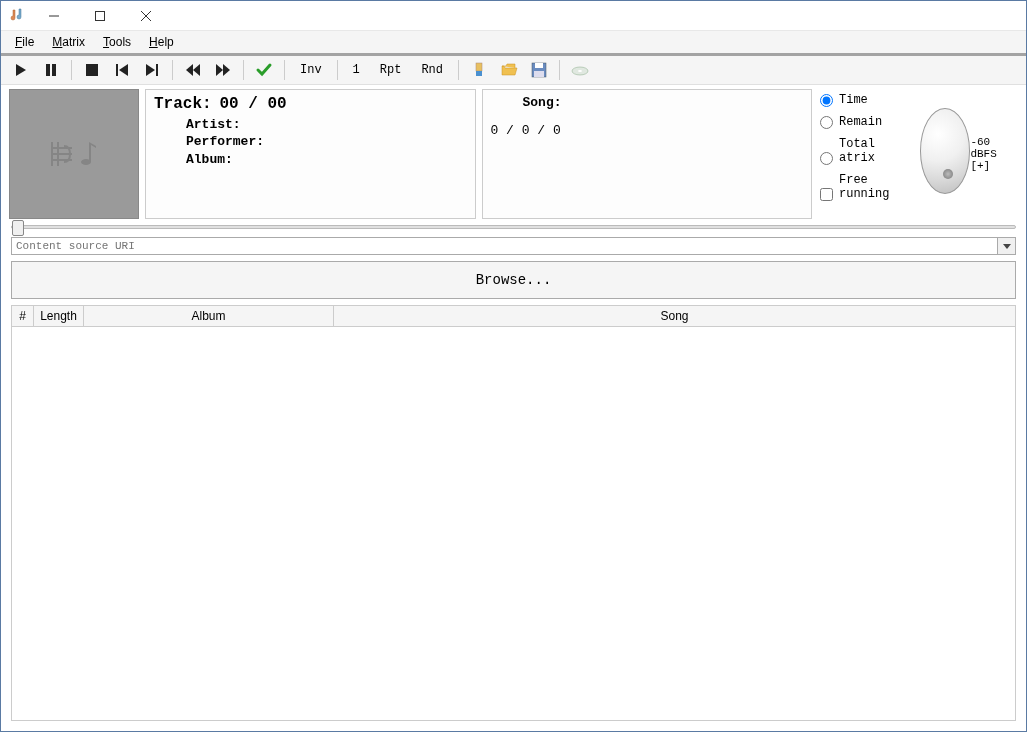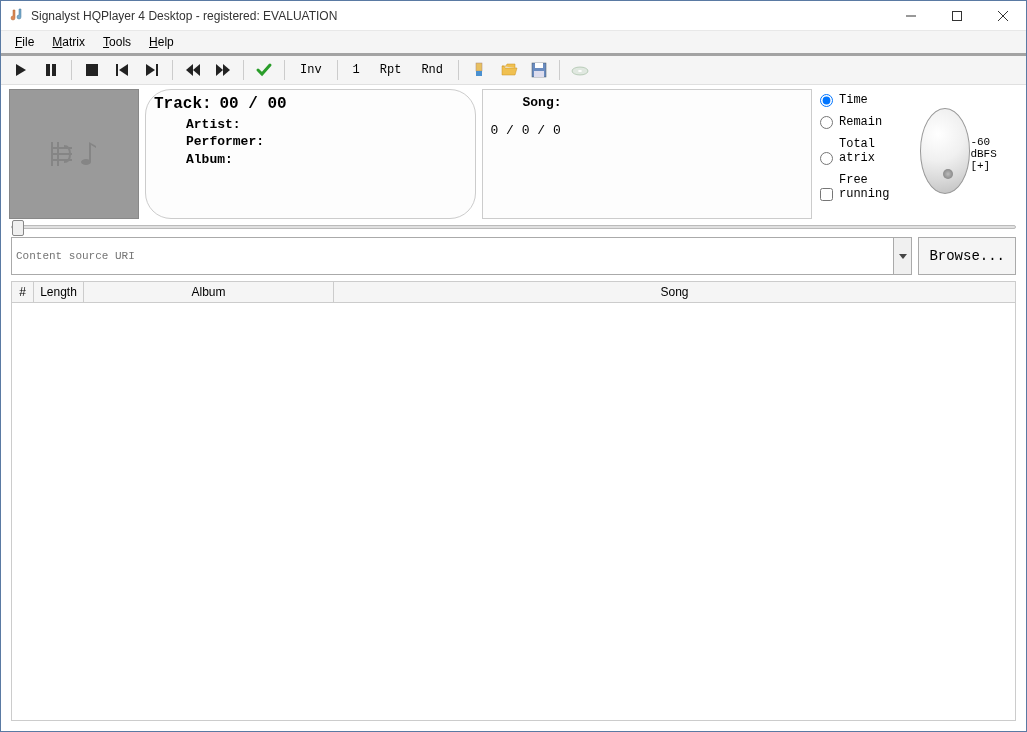--- a/index.html
+++ b/index.html
@@ -85,21 +85,21 @@
 }
 .album-art svg { width: 60px; height: 60px; opacity: 0.4; }
 .info-box {
   border: 1px solid #ccc;
   background: #fdfdfd;
   padding: 4px 8px;
   font-family: "Courier New", monospace;
   font-size: 13px;
   line-height: 1.35;
 }
-.track-box { flex: 1; min-width: 320px; border-radius: 26px; }
+.track-box { flex: 1; min-width: 320px; }
 .time-box { flex: 1; min-width: 320px; }
 .info-box .big { font-size: 16px; font-weight: bold; }
 .info-box .lbl { font-weight: bold; margin-left: 32px; }
 
 .time-controls {
   width: 200px;
   padding: 4px 2px;
   font-family: "Courier New", monospace;
   font-size: 12px;
   display: flex;
@@ -139,21 +139,21 @@
   flex: 1; height: 4px; background: #e0e0e0;
   border: 1px solid #bbb; border-radius: 2px; position: relative;
 }
 .seek-thumb {
   position: absolute; left: 0; top: -6px;
   width: 12px; height: 16px;
   background: #f0f0f0; border: 1px solid #888; border-radius: 2px;
 }
 
 .uri-row {
-  display: flex; padding: 2px 10px 6px 10px; gap: 6px;
+  display: flex; padding: 2px 10px 6px 10px; gap: 6px; flex-direction: column;
 }
 .uri-combo {
   flex: 1; display: flex;
   border: 1px solid #aaa; background: #fff;
 }
 .uri-combo input {
   flex: 1; border: none; outline: none;
   font-family: "Courier New", monospace; font-size: 11px;
   padding: 2px 4px; color: #888;
 }
@@ -188,21 +188,20 @@
 </head>
 <body>
 
 <div class="titlebar">
   <span class="app-icon">
     <svg viewBox="0 0 16 16">
         <path d="M6 2 L6 10 A2 2 0 1 1 4 8 L4 2 Z" fill="#d85" stroke="#a63" stroke-width="0.5"></path>
         <path d="M12 1 L12 9 A2 2 0 1 1 10 7 L10 1 Z" fill="#7ac" stroke="#479" stroke-width="0.5"></path>
       </svg>
   </span>
-  <span class="title-text">Signalyst HQPlayer 4 Desktop - registered: EVALUATION</span>
   <div class="win-controls">
     <div class="win-btn">
         <svg width="10" height="10">
           <line x1="0" y1="5" x2="10" y2="5" stroke="#333" stroke-width="1"></line>
         </svg>
       </div>
     <div class="win-btn">
         <svg width="10" height="10">
           <rect x="0.5" y="0.5" width="9" height="9" fill="none" stroke="#333" stroke-width="1"></rect>
         </svg>

